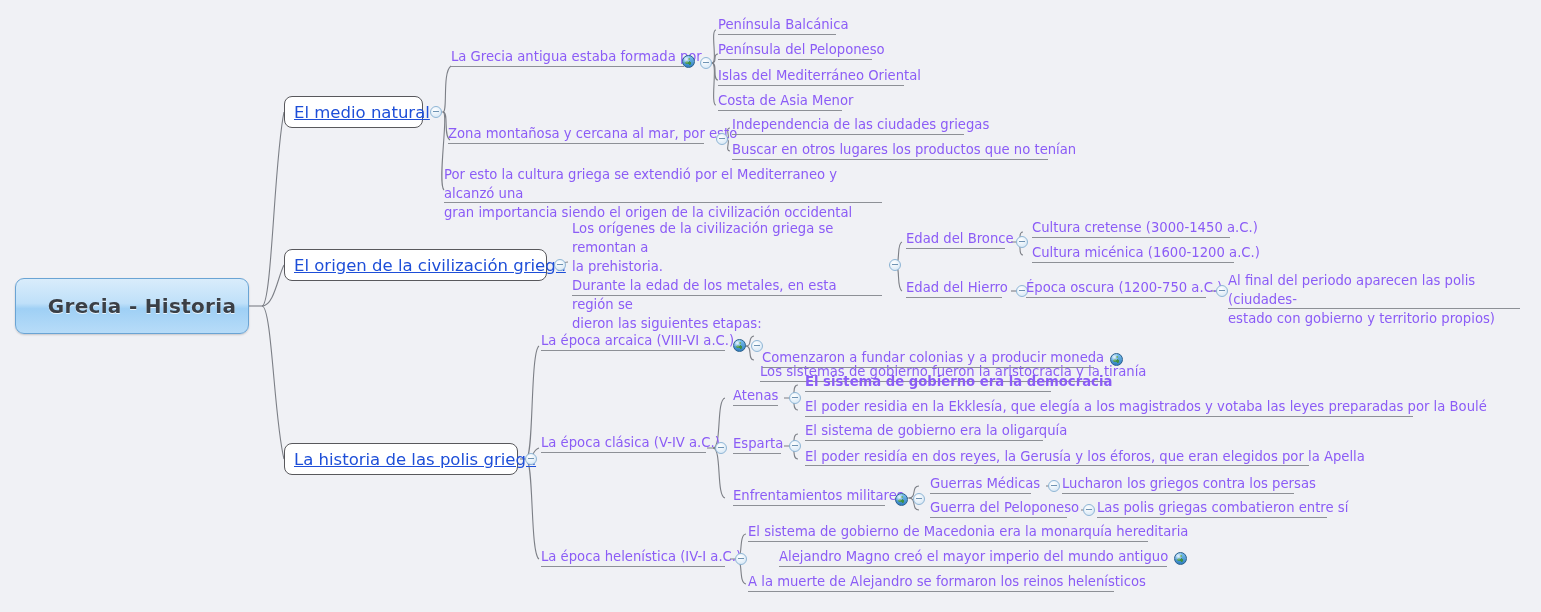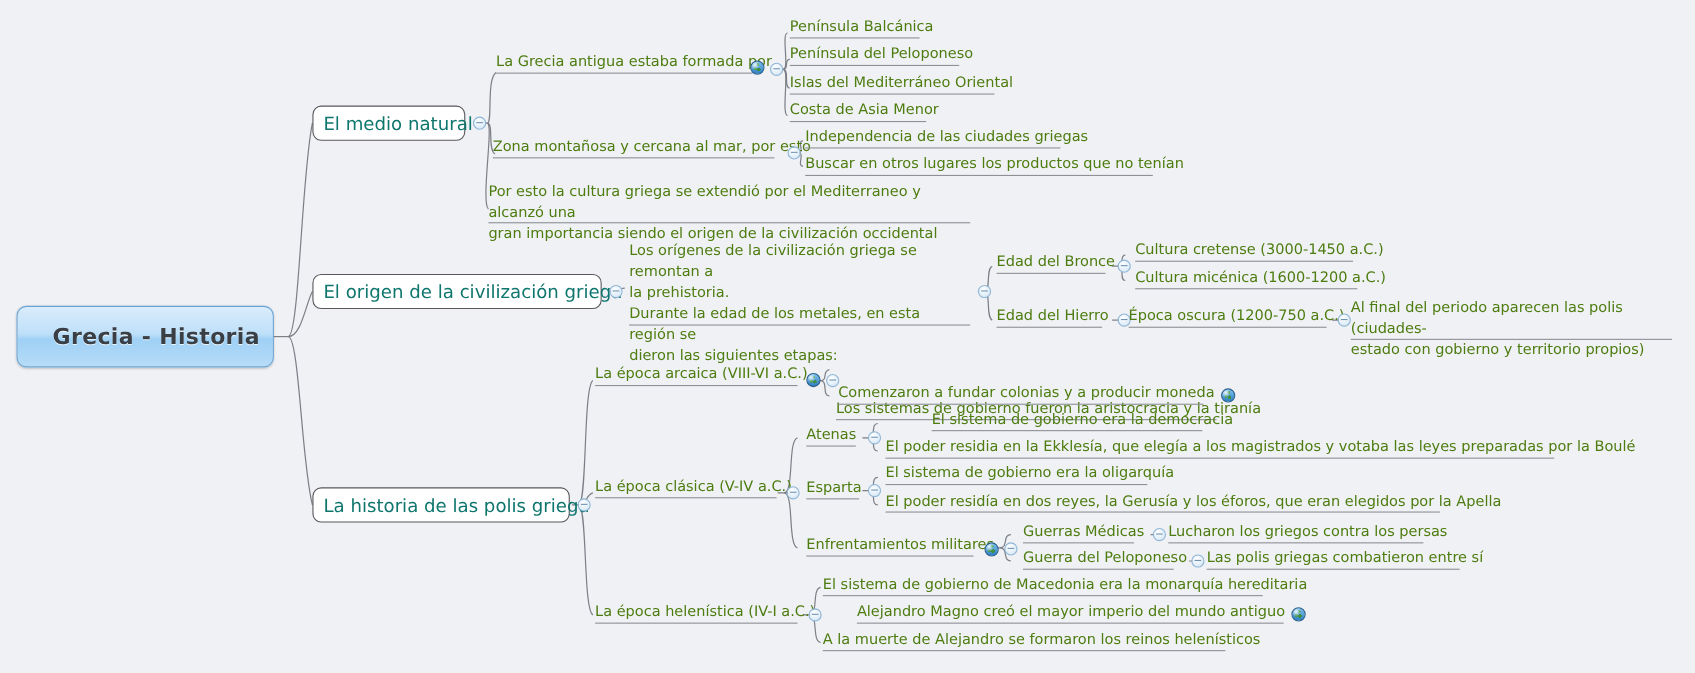--- a/index.html
+++ b/index.html
@@ -34,31 +34,31 @@
   
   .boxnode{
     position:absolute;
     box-sizing:border-box;
     border:1px solid #58585c;
     border-radius:8px;
     background:#ffffff;
     display:flex;align-items:center;
     padding:0 9px;
   }
-  .boxnode .blabel{font-size:16.5px;color:#0f766e;white-space:nowrap;}
+  .boxnode .blabel{font-size:16.5px;color:#1d4ed8;white-space:nowrap;text-decoration:underline;}
 
   
   .linenode{
     position:absolute;
     display:flex;align-items:flex-end;
     box-sizing:border-box;
     padding-bottom:1px;
   }
   .linenode .ltext{
-    font-size:13.2px;color:#4d7c0f;white-space:nowrap;line-height:17px;
+    font-size:13.2px;color:#8b5cf6;white-space:nowrap;line-height:17px;
   }
   .linenode.under{border-bottom:1px solid #8d9096;}
   .linenode.multi{align-items:flex-start;}
   .linenode.multi .ltext{white-space:pre-line;line-height:19px;}
 
   
   .globe{
     display:inline-block;width:13px;height:13px;margin-left:6px;
     vertical-align:-2px;border-radius:50%;
     background:
@@ -255,21 +255,21 @@
   <div class="linenode under" style="left:541px;top:436px;width:165px;height:17px;">
     <span class="ltext">La época clásica (V-IV a.C.)</span>
   </div>
   <span class="toggle" style="position:absolute;left:709px;top:442px;"></span>
 
   <div class="linenode under" style="left:733px;top:389px;width:45px;height:17px;">
     <span class="ltext">Atenas</span>
   </div>
   <span class="toggle" style="position:absolute;left:783px;top:392px;"></span>
 
-  <div class="linenode under" style="left:847px;top:375px;width:246px;height:17px;">
+  <div class="linenode under" style="left:805px;top:375px;width:246px;height:17px;font-weight:bold;">
     <span class="ltext">El sistema de gobierno era la democracia</span>
   </div>
   <div class="linenode under" style="left:805px;top:400px;width:608px;height:17px;">
     <span class="ltext">El poder residia en la Ekklesía, que elegía a los magistrados y votaba las leyes preparadas por la Boulé</span>
   </div>
 
   <div class="linenode under" style="left:733px;top:437px;width:48px;height:17px;">
     <span class="ltext">Esparta</span>
   </div>
   <span class="toggle" style="position:absolute;left:783px;top:440px;"></span>

